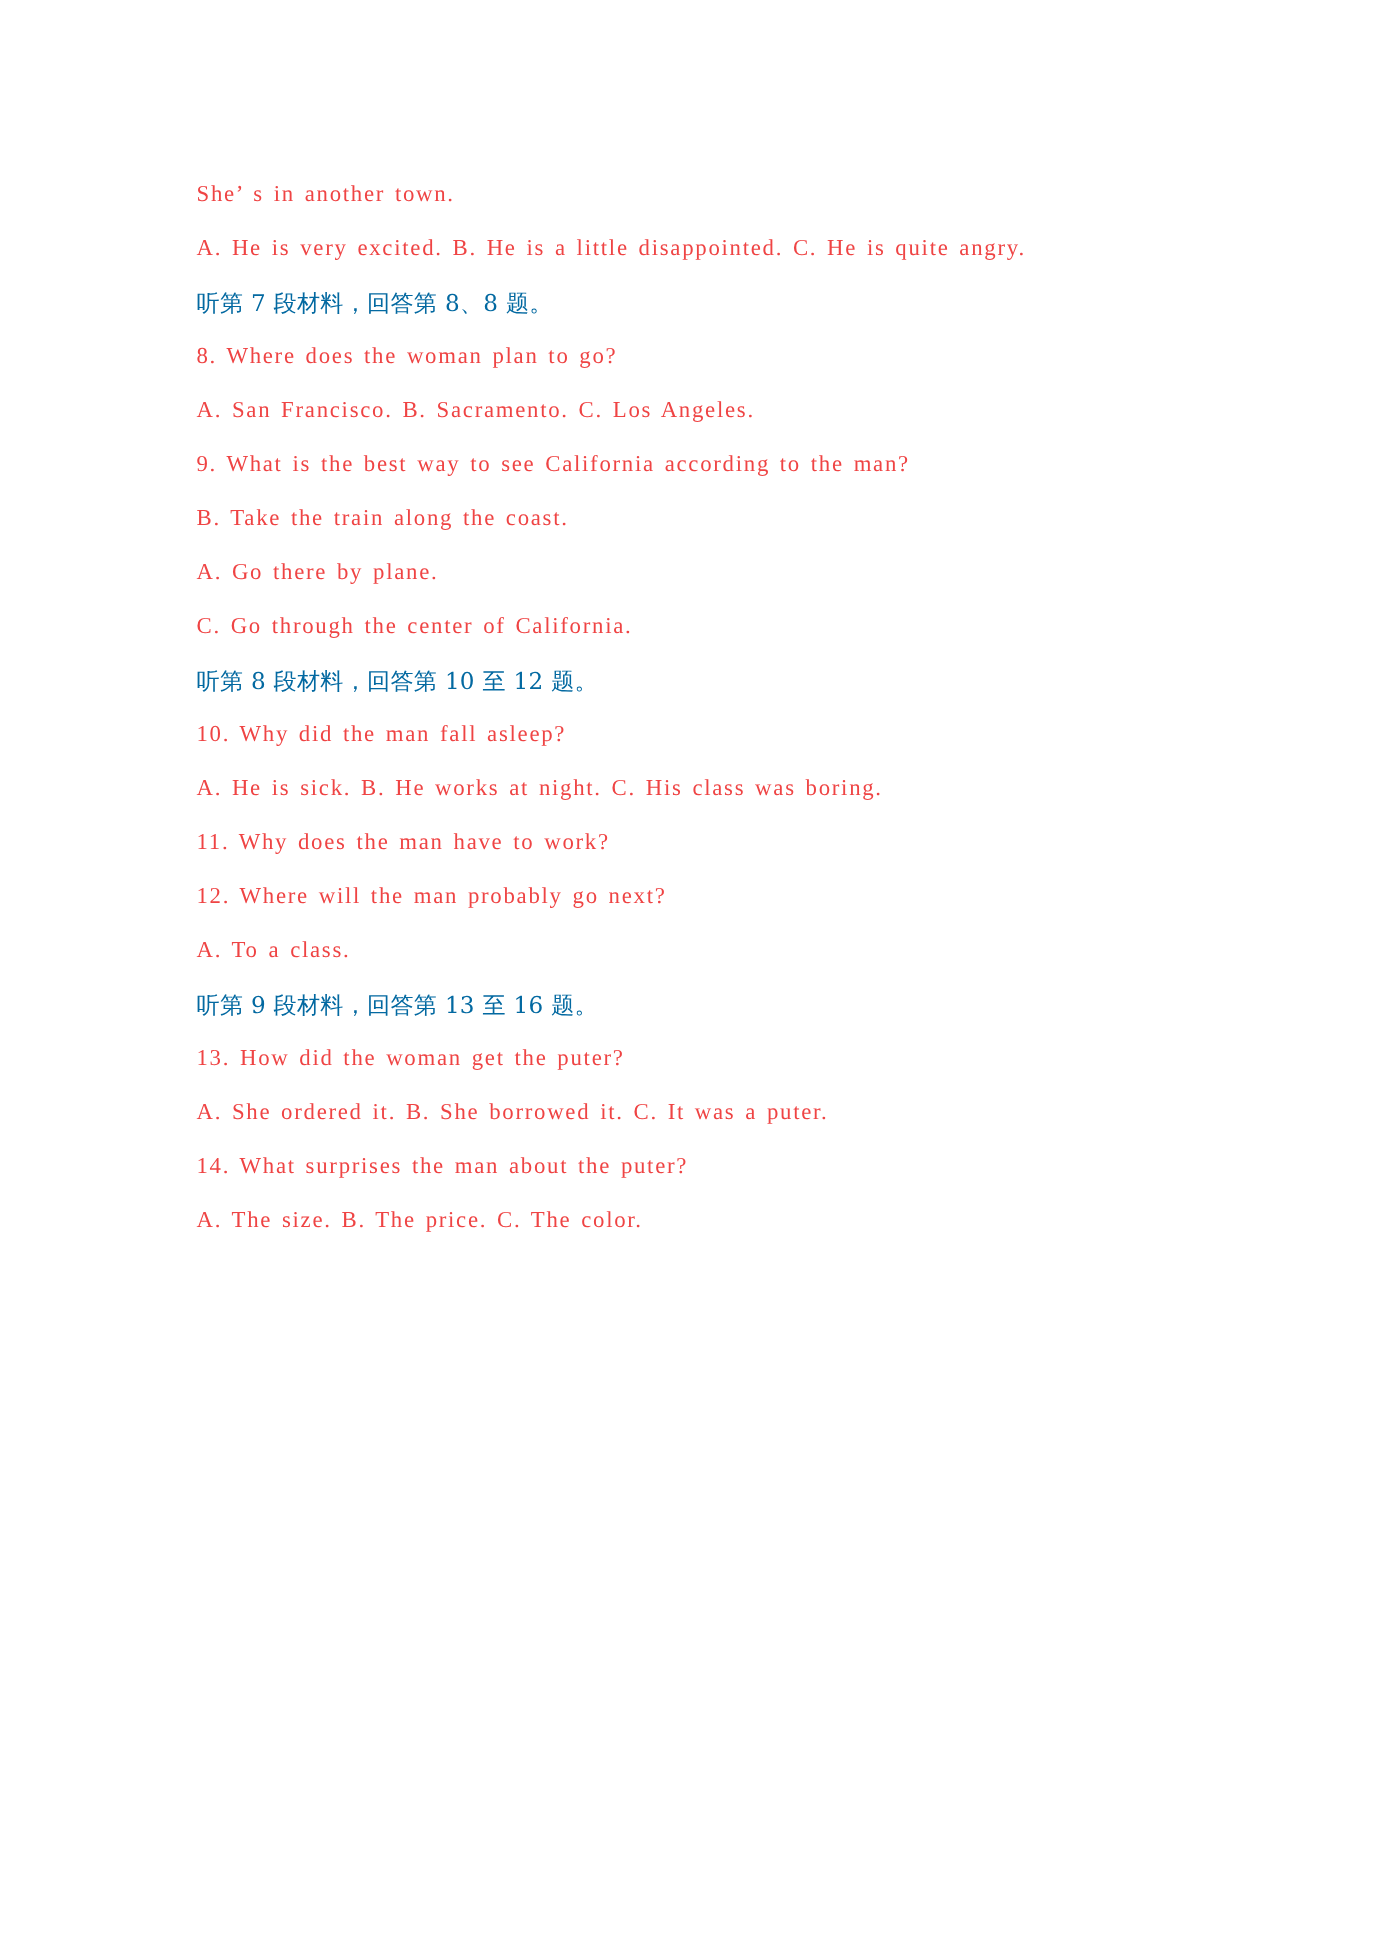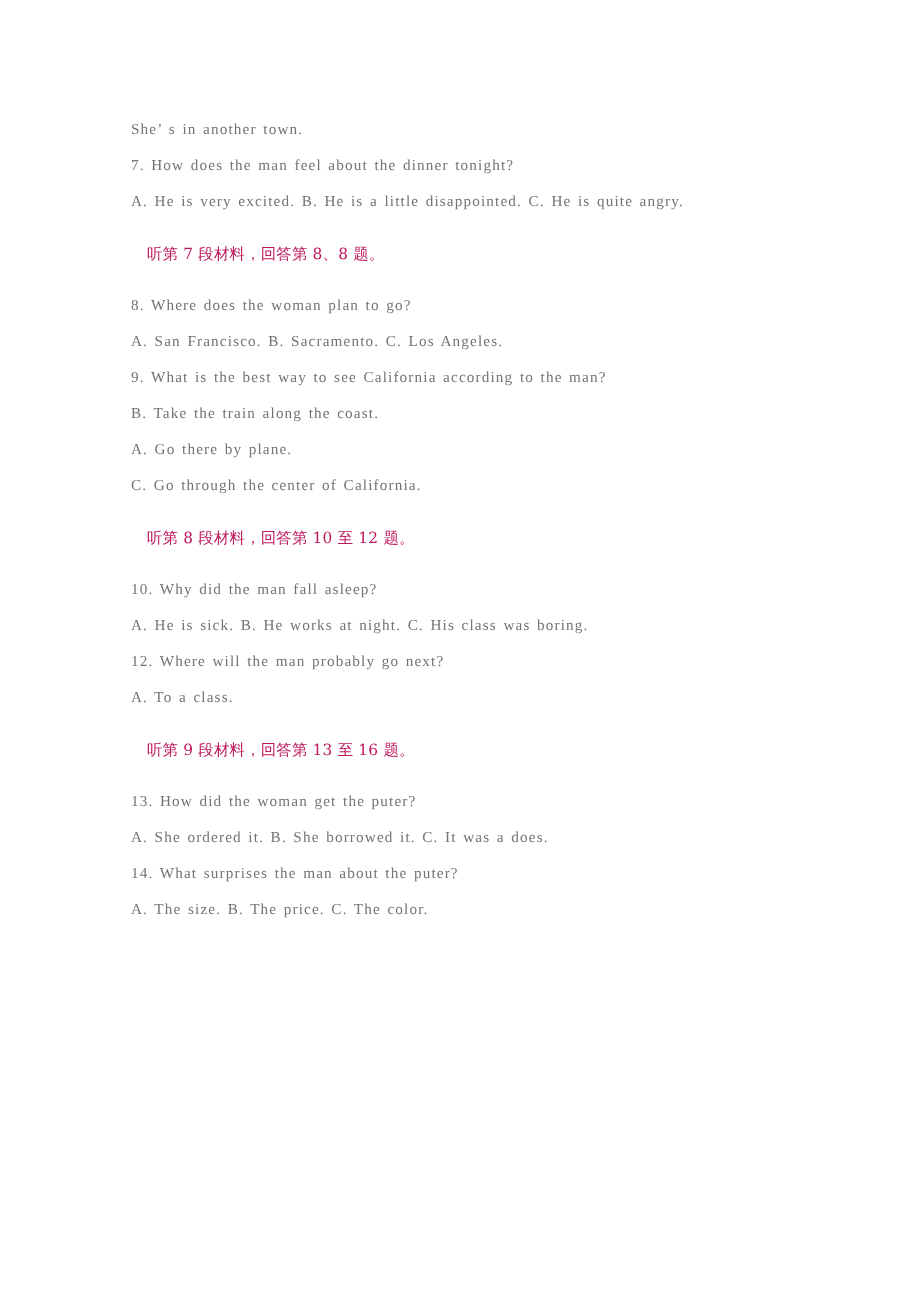--- a/index.html
+++ b/index.html
@@ -37,77 +37,77 @@
   .p {
     margin: 0;
     padding: 0;
     text-align: justify;
     text-align-last: left;
     text-justify: inter-word;
     line-height: 36px;
     font-size: 15.2px;
     letter-spacing: 1.15px;
     word-spacing: 1.6px;
-    color: #737373;
+    color: #ef4444;
   }
 
   
   .p.wrap {
     text-align: justify;
     text-align-last: left;
   }
 
   
   .cn {
-    margin: 16px;
+    margin: 0;
     padding: 0;
     line-height: 36px;
     font-size: 15.4px;
     letter-spacing: 0.2px;
     word-spacing: 0px;
     text-align: left;
-    color: #be185d;
+    color: #0369a1;
     font-family: "DejaVu Serif", "Liberation Serif", serif;
   }
 
   
   #content { text-rendering: geometricPrecision; }
 </style>
 </head>
 <body>
 
 <div id="page">
   <div id="content">
 
     <p class="p">She’ s in another town.</p>
 
-    <p class="p">7. How does the man feel about the dinner tonight?</p>
     <p class="p wrap">A. He is very excited.               B. He is a little disappointed.          C. He is quite angry.</p>
 
     <p class="cn">听第 7 段材料，回答第 8、8 题。</p>
 
     <p class="p">8. Where does the woman plan to go?</p>
     <p class="p wrap">A. San Francisco.               B. Sacramento.               C. Los Angeles.</p>
 
     <p class="p">9. What is the best way to see California according to the man?</p>
     <p class="p">B. Take the train along the coast.</p>
     <p class="p">A. Go there by plane.</p>
     <p class="p">C. Go through the center of California.</p>
 
     <p class="cn">听第 8 段材料，回答第 10 至 12 题。</p>
 
     <p class="p">10. Why did the man fall asleep?</p>
     <p class="p wrap">A. He is sick.               B. He works at night.               C. His class was boring.</p>
 
+    <p class="p">11. Why does the man have to work?</p>
 
     <p class="p">12. Where will the man probably go next?</p>
     <p class="p">A. To a class.</p>
 
     <p class="cn">听第 9 段材料，回答第 13 至 16 题。</p>
 
     <p class="p">13. How did the woman get the puter?</p>
-    <p class="p wrap">A. She ordered it.               B. She borrowed it.               C. It was a does.</p>
+    <p class="p wrap">A. She ordered it.               B. She borrowed it.               C. It was a puter.</p>
 
     <p class="p">14. What surprises the man about the puter?</p>
     <p class="p wrap">A. The size.               B. The price.               C. The color.</p>
 
   </div>
 </div>
 
 </body></html>

